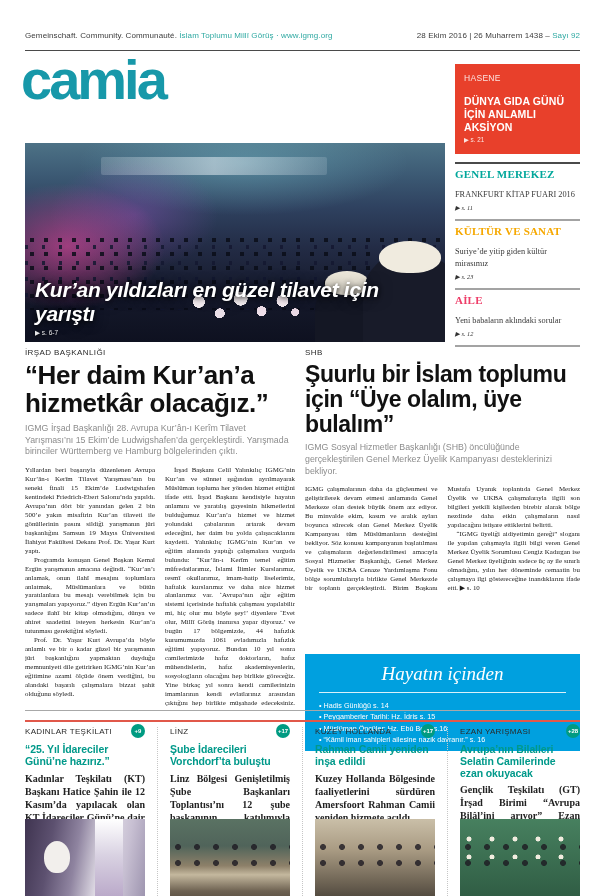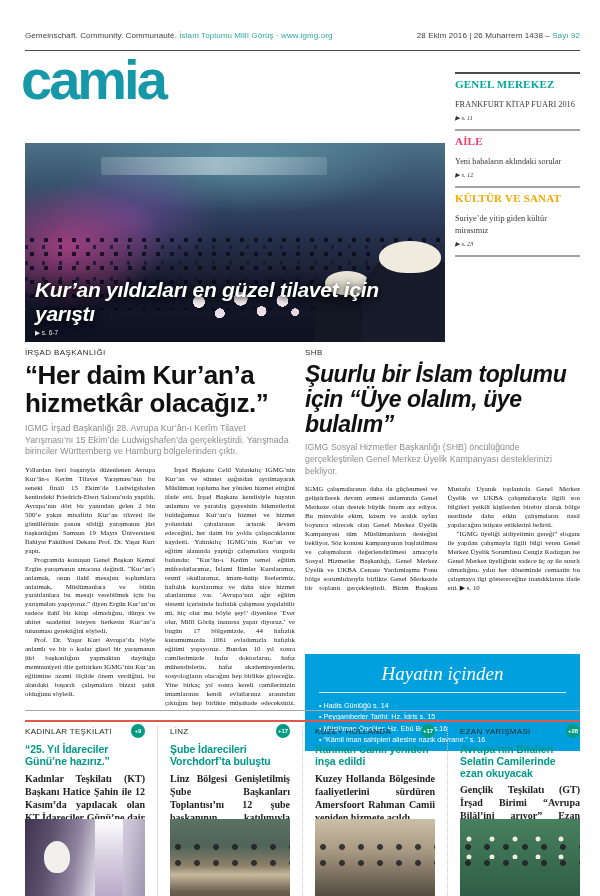--- a/index.html
+++ b/index.html
@@ -67,21 +67,21 @@
   .sb-title{font-size:8.3px;color:#3a3a3a;margin-top:9px;line-height:1.45;}
   .sb-ref{font-size:6.3px;font-style:italic;color:#333;margin-top:3px;}
 
   
   .article{position:absolute;top:348px;}
   .article-left{left:25px;width:270px;}
   .article-right{left:305px;width:275px;}
   .kicker{font-size:8px;color:#2a2a2a;letter-spacing:.4px;}
   .headline{font-weight:bold;color:#111;letter-spacing:-.4px;margin:5px 0 6px;}
   .article-left .headline{font-size:26px;line-height:1.06;}
-  .article-right .headline{font-size:23px;line-height:1.08;font-style:italic;}
+  .article-right .headline{font-size:23px;line-height:1.08;}
   .deck{font-size:8.8px;color:#8c8c8c;line-height:1.32;margin-bottom:8px;}
   .body{font-family:"Liberation Serif",serif;font-size:6.9px;line-height:1.3;
         text-align:justify;column-count:2;column-gap:10px;overflow:hidden;hyphens:auto;}
   .article-left .body{height:247px;}
   .article-right .body{height:160px;}
   .body p{margin:0;text-indent:9px;}
   .body p:first-child{text-indent:0;}
 
   
   .life-box{margin-top:9px;background:var(--life_cyan,#00a0df);color:#fff;
@@ -145,36 +145,41 @@
     <div class="hero-flowers"></div>
     <div class="hero-figure-1"></div>
     <div class="hero-figure-2"></div>
     <figcaption class="hero-caption">
       <div class="cap-text">Kur’an yıldızları en güzel tilavet için yarıştı</div>
       <div class="hero-ref">▶ s. 6-7</div>
     </figcaption>
   </figure>
 
   <aside class="sidebar">
+    <div class="hasene-box">
+      <div class="hasene-kicker">HASENE</div>
+      <div class="hasene-title">DÜNYA GIDA GÜNÜ İÇİN ANLAMLI AKSİYON</div>
+      <div class="hasene-ref">▶ s. 21</div>
+    </div>
     <div class="sb-rule-dark"></div>
 
     <section class="sb-section">
       <div class="sb-heading c0">GENEL MEREKEZ</div>
       <div class="sb-title">FRANKFURT KİTAP FUARI 2016</div>
       <div class="sb-ref">▶ s. 11</div>
     </section>
     <section class="sb-section">
+      <div class="sb-heading c2">KÜLTÜR VE SANAT</div>
+      <div class="sb-title">Suriye’de yitip giden kültür mirasımız</div>
+      <div class="sb-ref">▶ s. 23</div>
+    </section>
+    <section class="sb-section">
       <div class="sb-heading c1">AİLE</div>
       <div class="sb-title">Yeni babaların aklındaki sorular</div>
       <div class="sb-ref">▶ s. 12</div>
-    </section>
-    <section class="sb-section">
-      <div class="sb-heading c2">KÜLTÜR VE SANAT</div>
-      <div class="sb-title">Suriye’de yitip giden kültür mirasımız</div>
-      <div class="sb-ref">▶ s. 23</div>
     </section>
   </aside>
 
   <section class="article article-left">
     <div class="kicker">İRŞAD BAŞKANLIĞI</div>
     <h1 class="headline" style="margin:5px 0 6px">“Her daim Kur’an’a hizmetkâr olacağız.”</h1>
     <p class="deck" style="margin:0 0 8px">IGMG İrşad Başkanlığı 28. Avrupa Kur’ân-ı Kerîm Tilavet Yarışması’nı 15 Ekim’de Ludwigshafen’da gerçekleştirdi. Yarışmada birinciler Württemberg ve Hamburg bölgelerinden çıktı.</p>
     <div class="body">
       <p>Yıllardan beri başarıyla düzenlenen Avrupa Kur’ân-ı Kerîm Tilavet Yarışması’nın bu seneki finali 15 Ekim’de Ludwigshafen kentindeki Friedrich-Ebert Salonu’nda yapıldı. Avrupa’nın dört bir yanından gelen 2 bin 500’e yakın misafirin Kur’an tilaveti ile gönüllerinin pasını sildiği yarışmanın jüri başkanlığını Samsun 19 Mayıs Üniversitesi İlahiyat Fakültesi Dekanı Prof. Dr. Yaşar Kurt yaptı.</p>
       <p>Programda konuşan Genel Başkan Kemal Ergün yarışmanın amacına değindi. “Kur’an’ı anlamak, onun ilahî mesajını toplumlara anlatmak, Müslümanlara ve bütün yaratılanlara bu mesajı verebilmek için bu yarışmaları yapıyoruz.” diyen Ergün Kur’an’ın sadece ilahî bir kitap olmadığını, dünya ve ahiret saadetini isteyen herkesin Kur’an’a tutunması gerektiğini söyledi.</p>

